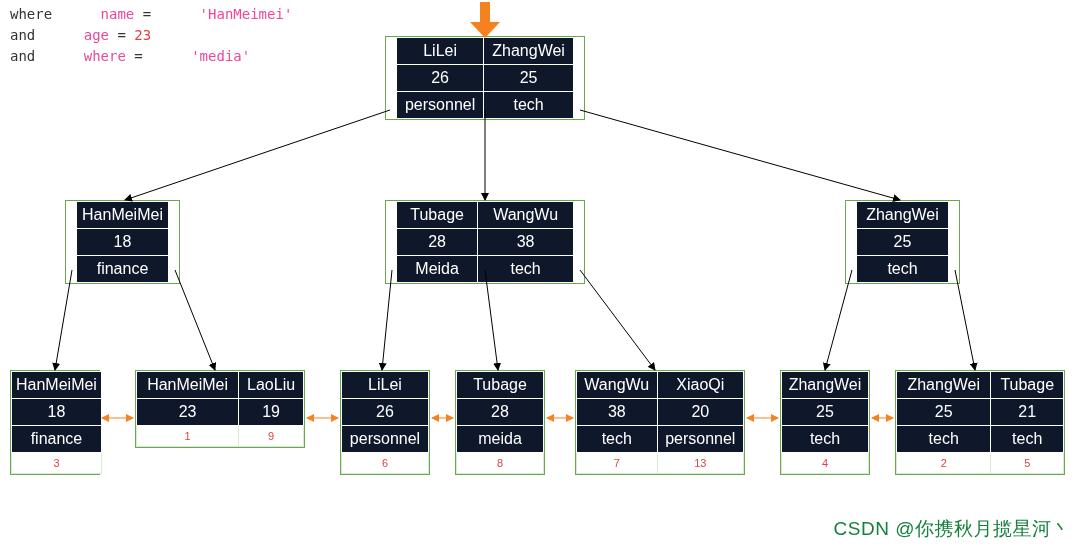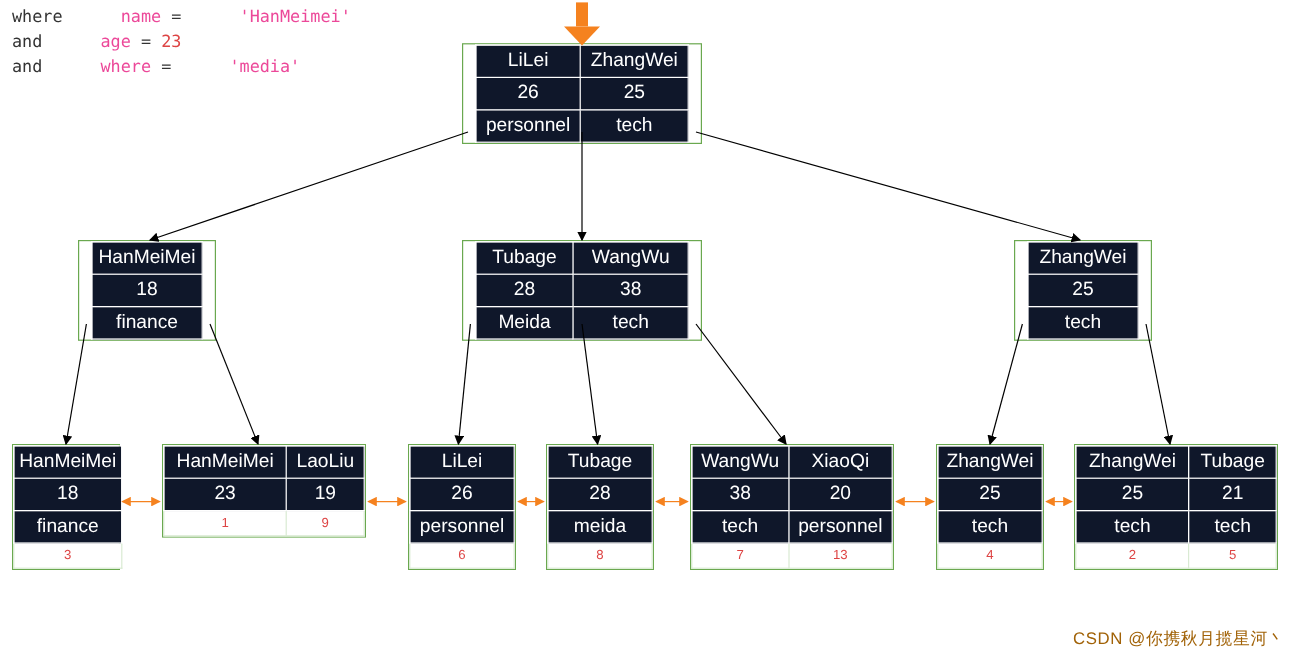--- a/index.html
+++ b/index.html
@@ -57,22 +57,22 @@
     position: absolute;
     top: 0; left: 0;
     width: 1079px; height: 546px;
     pointer-events: none;
   }
 
   .watermark {
     position: absolute;
     right: 8px;
     bottom: 4px;
-    color: #a16207;
-    font-size: 14px;
+    color: #15803d;
+    font-size: 19px;
     letter-spacing: 0.5px;
     margin-left: 28px;
   }
 </style>
 </head>
 <body>
 
 <div class="query">
   <span class="kw">where </span><span class="lit">name</span><span class="kw"> = </span><span class="lit">'HanMeimei'</span><br>
   <span class="kw">and </span><span class="lit">age</span><span class="kw"> = </span><span class="num">23</span><br>

